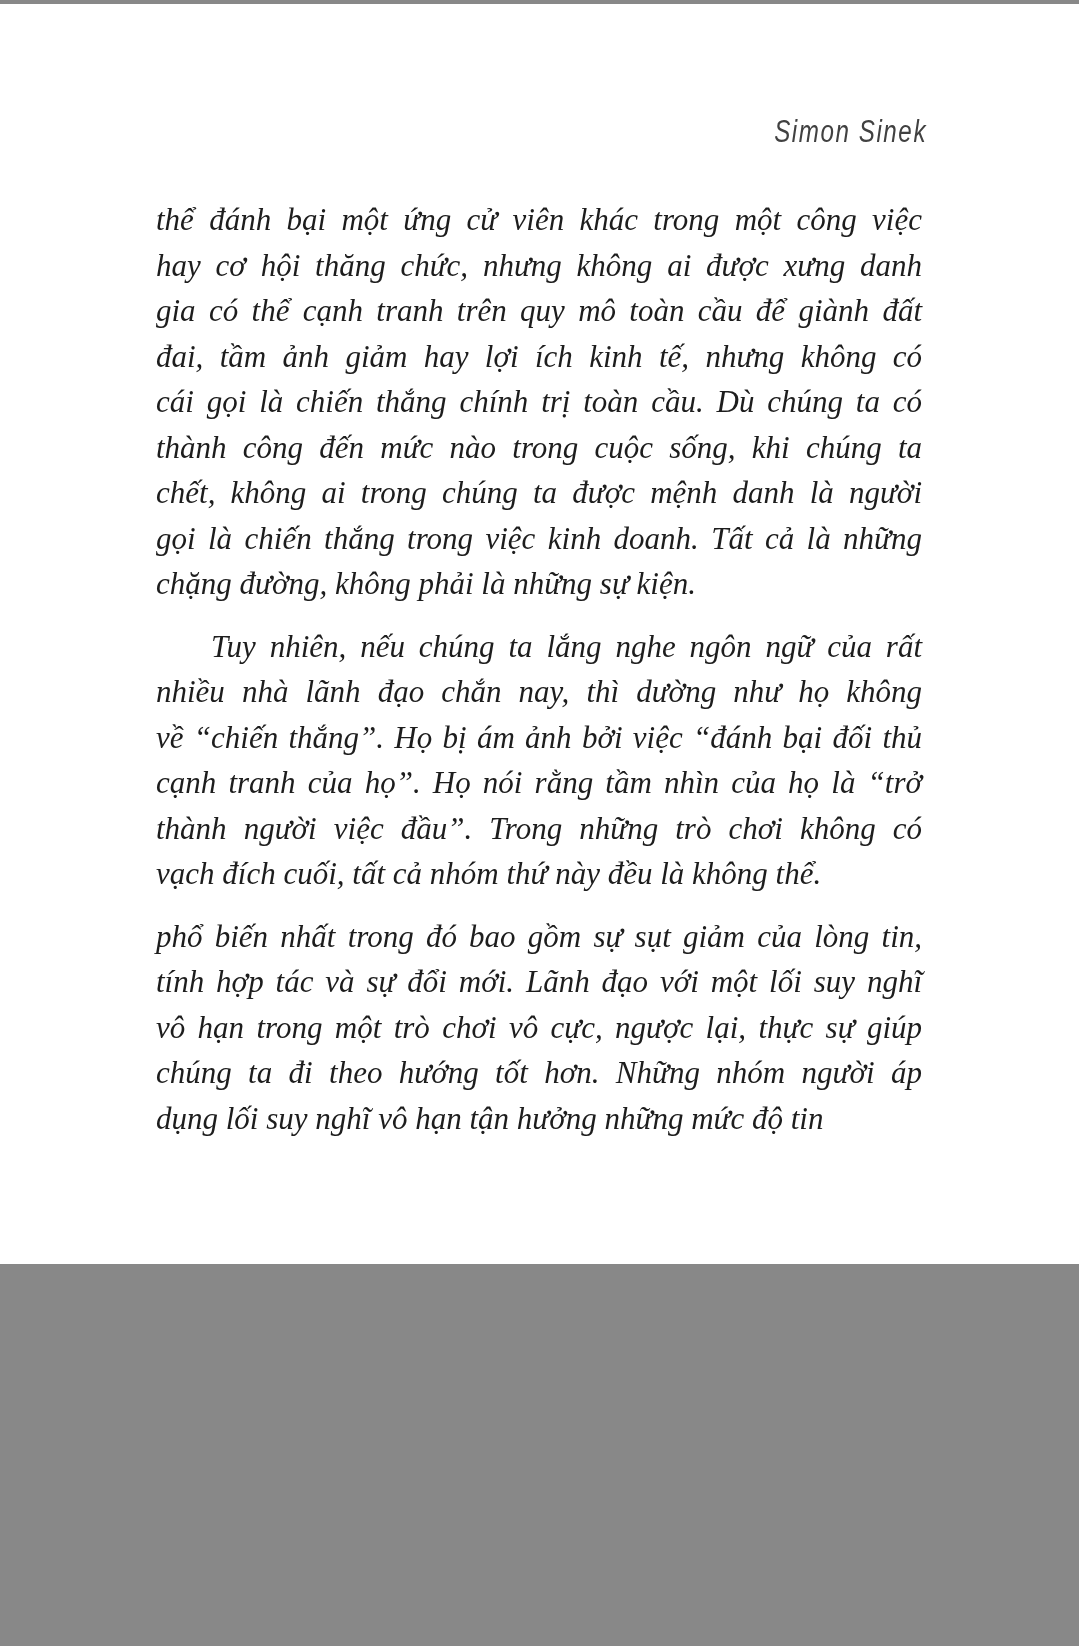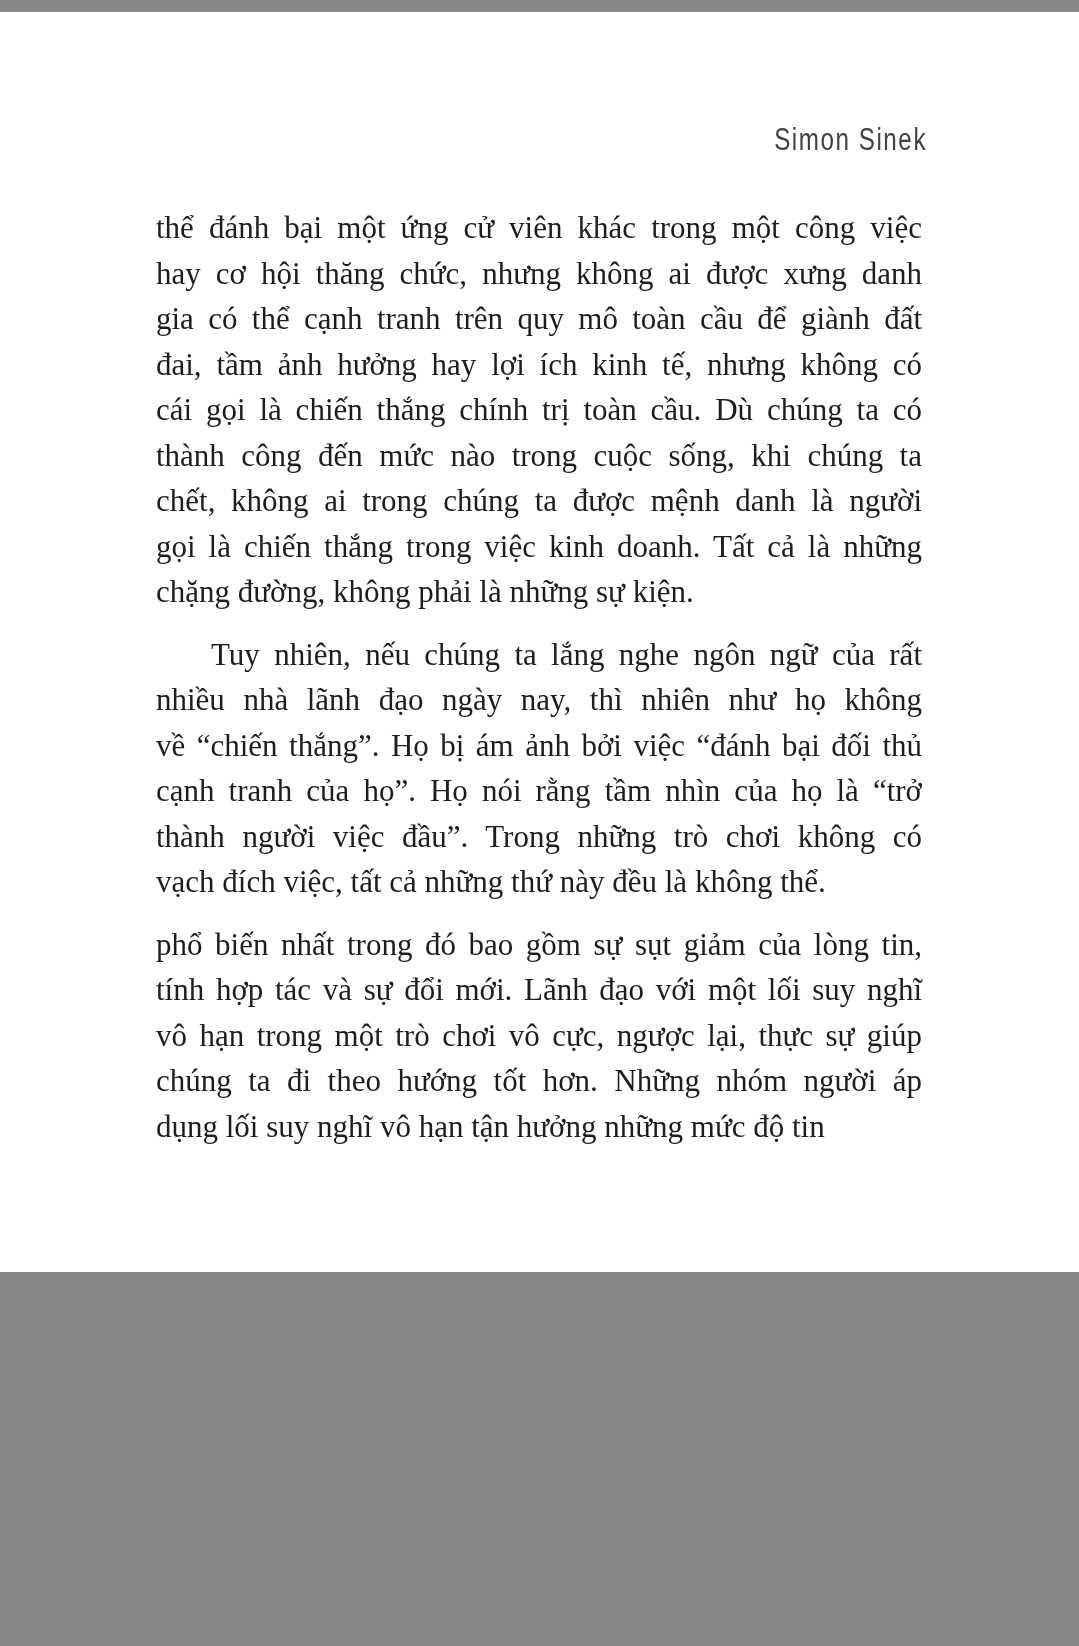--- a/index.html
+++ b/index.html
@@ -4,23 +4,24 @@
 <style>
   html, body {
     margin: 0;
     padding: 0;
     background: #888;
   }
   .page {
     position: relative;
     width: 1079px;
     height: 1260px;
-    margin: 12px auto;
+    margin: 4px auto;
     background: var(--bg, #ffffff);
     overflow: hidden;
+    font-style: italic;
   }
   .running-header {
     position: absolute;
     top: 110px;
     right: 152px;
     font-family: "Liberation Sans", "DejaVu Sans", sans-serif;
     font-size: 31px;
     font-weight: 400;
     color: var(--header-color, #414141);
     white-space: nowrap;
@@ -72,34 +73,34 @@
   <div class="running-header">
     <span class="condensed">Simon Sinek</span>
   </div>
 
   <div class="text-block">
 
   <div class="paragraph">
         <div class="line">thể đánh bại một ứng cử viên khác trong một công việc</div>
         <div class="line">hay cơ hội thăng chức, nhưng không ai được xưng danh</div>
         <div class="line">gia có thể cạnh tranh trên quy mô toàn cầu để giành đất</div>
-        <div class="line">đai, tầm ảnh hưởng hay lợi ích kinh tế, nhưng không có</div>
+        <div class="line">đai, tầm ảnh giảm hay lợi ích kinh tế, nhưng không có</div>
         <div class="line">cái gọi là chiến thắng chính trị toàn cầu. Dù chúng ta có</div>
         <div class="line">thành công đến mức nào trong cuộc sống, khi chúng ta</div>
         <div class="line">chết, không ai trong chúng ta được mệnh danh là người</div>
         <div class="line">gọi là chiến thắng trong việc kinh doanh. Tất cả là những</div>
         <div class="line last">chặng đường, không phải là những sự kiện.</div>
       </div>
       <div class="paragraph">
         <div class="line indent">Tuy nhiên, nếu chúng ta lắng nghe ngôn ngữ của rất</div>
-        <div class="line">nhiều nhà lãnh đạo ngày nay, thì nhiên như họ không</div>
+        <div class="line">nhiều nhà lãnh đạo chắn nay, thì dường như họ không</div>
         <div class="line">về “chiến thắng”. Họ bị ám ảnh bởi việc “đánh bại đối thủ</div>
         <div class="line">cạnh tranh của họ”. Họ nói rằng tầm nhìn của họ là “trở</div>
         <div class="line">thành người việc đầu”. Trong những trò chơi không có</div>
-        <div class="line last">vạch đích việc, tất cả những thứ này đều là không thể.</div>
+        <div class="line last">vạch đích cuối, tất cả nhóm thứ này đều là không thể.</div>
       </div>
       <div class="paragraph">
         <div class="line">phổ biến nhất trong đó bao gồm sự sụt giảm của lòng tin,</div>
         <div class="line">tính hợp tác và sự đổi mới. Lãnh đạo với một lối suy nghĩ</div>
         <div class="line">vô hạn trong một trò chơi vô cực, ngược lại, thực sự giúp</div>
         <div class="line">chúng ta đi theo hướng tốt hơn. Những nhóm người áp</div>
         <div class="line last">dụng lối suy nghĩ vô hạn tận hưởng những mức độ tin</div>
       </div>
     </div>
 

